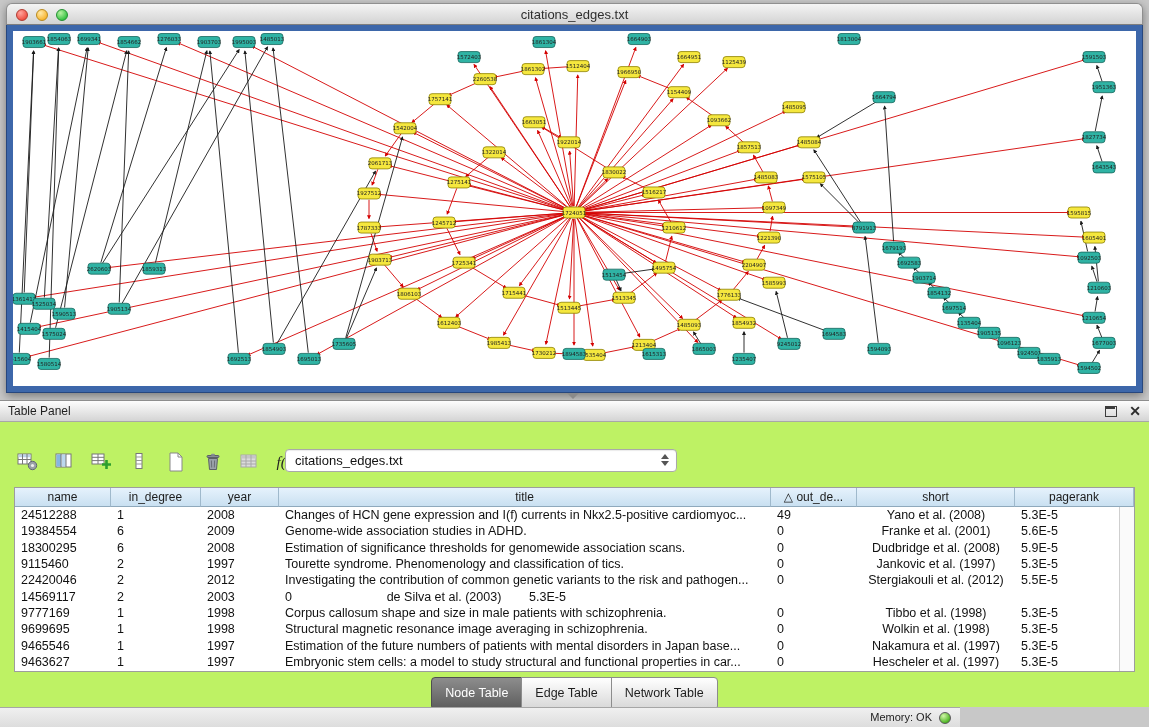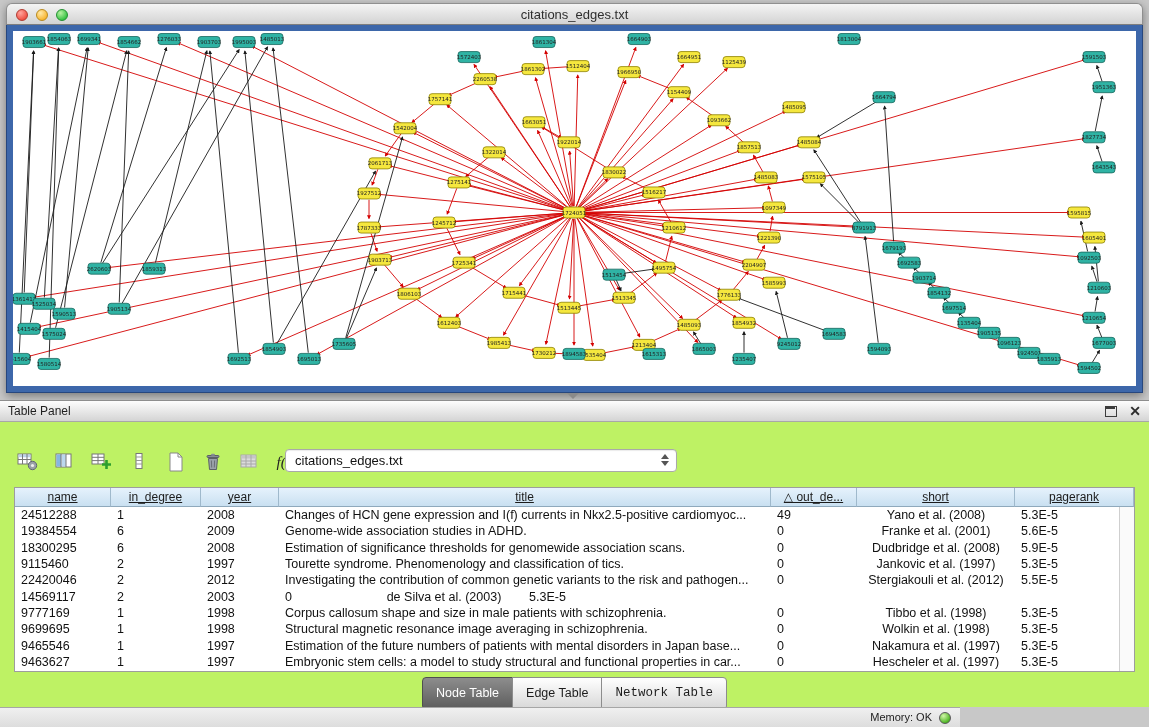--- a/index.html
+++ b/index.html
@@ -54,37 +54,37 @@
     box-shadow:inset 0 1px 1px rgba(0,0,0,.08); }
   .combo-arrows { position:absolute; right:7px; top:4px; display:flex; flex-direction:column; gap:2px; }
   .combo-arrows .up { width:0; height:0; border-left:4px solid transparent; border-right:4px solid transparent; border-bottom:5px solid #555; }
   .combo-arrows .down { width:0; height:0; border-left:4px solid transparent; border-right:4px solid transparent; border-top:5px solid #555; }
 
   .table-wrap { position:absolute; left:14px; top:86px; width:1121px; height:185px;
     background:#ffffff; border:1px solid #9d9d9d; }
   .thead { display:flex; height:19px; }
   .th { background:linear-gradient(#e6f2fc,#c9e0f1); border-right:1px solid #9fb9cc;
     border-bottom:1px solid #8fa9bc; font-size:12px; color:#1c1c1c;
-    display:flex; align-items:center; justify-content:center; overflow:hidden; white-space:nowrap;text-decoration:underline; }
+    display:flex; align-items:center; justify-content:center; overflow:hidden; white-space:nowrap; }
   .tbody { position:absolute; left:0; top:19px; right:15px; bottom:0; overflow:hidden; }
   .trow { display:flex; height:16.3px; }
   .td { font-size:12.5px; color:#111; padding:0 0 0 6px; white-space:nowrap; overflow:hidden;
     display:flex; align-items:center; }
   .c0 { width:96px; }  .c1 { width:90px; }  .c2 { width:78px; }
   .c3 { width:492px; } .c4 { width:86px; }  .c5 { width:158px; justify-content:center; padding-left:0; }
   .c6 { flex:1; }
   .th.c5 { justify-content:center; }
   .vscroll { position:absolute; right:0; top:19px; bottom:0; width:15px;
     background:#fafafa; border-left:1px solid #cfcfcf; }
 
   .tabs { position:absolute; top:276px; left:0; width:100%; display:flex; justify-content:center; }
   .tab { height:33px; padding:0 13px; font-size:12.5px; line-height:19px;
     border:1px solid #8c8c8c; background:linear-gradient(#ffffff,#d7d7d7); color:#1d1d1d; margin-left:-1px; }
   .tab:first-child { border-radius:4px 0 0 4px; margin-left:0; }
-  .tab:last-child { border-radius:0 4px 4px 0;font-family:Liberation Mono, monospace; }
+  .tab:last-child { border-radius:0 4px 4px 0; }
   .tab.active { background:linear-gradient(#8d8d8d,#5c5c5c); color:#ffffff; border-color:#4f4f4f; }
 
   
   #statusbar { position:absolute; left:0; top:707px; width:960px; height:20px;
     background:linear-gradient(#f0f0f0,#dddddd); border-top:1px solid #a6a6a6; }
   .mem-label { position:absolute; right:28px; top:3px; font-size:11px; color:#222; }
   .mem-dot { position:absolute; right:9px; top:4px; width:12px; height:12px; border-radius:50%;
     background:radial-gradient(circle at 35% 30%, #d2f7a8, #49b31e 75%); border:1px solid #5a5a5a; }
 </style>
 </head>

